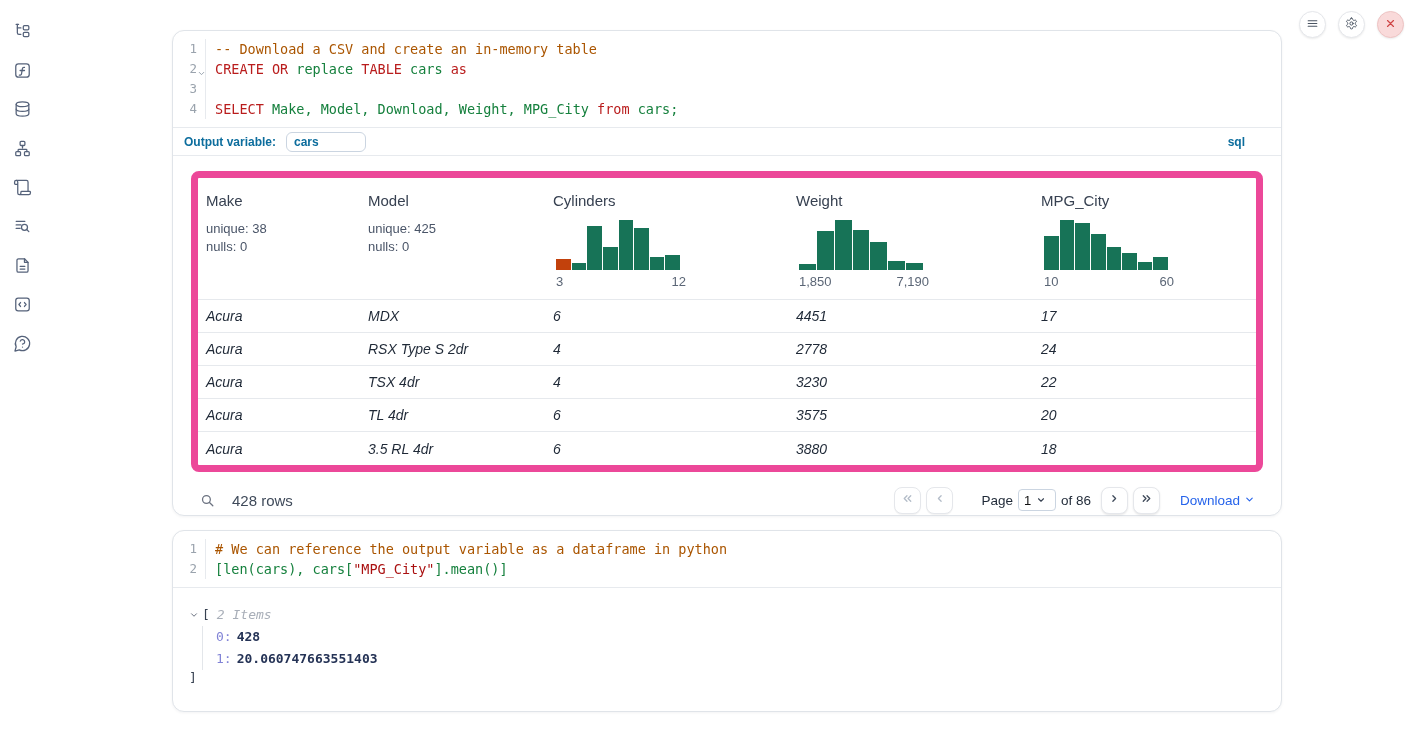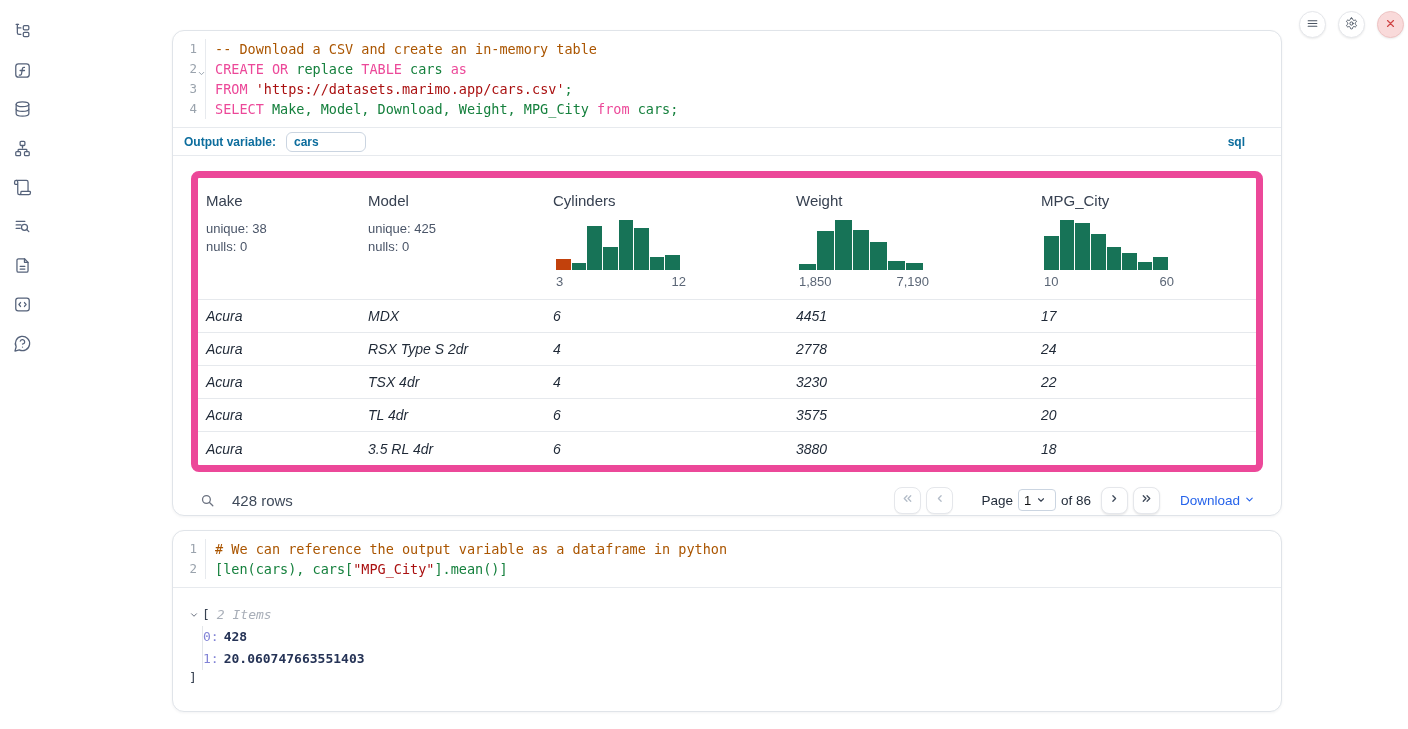--- a/index.html
+++ b/index.html
@@ -19,21 +19,21 @@
   
   .cell { position:absolute; left:172px; width:1110px; background:#fff; border:1px solid #e0e4e9; border-radius:12px; box-shadow:0 1px 3px rgba(15,23,42,.05); }
   .cell-sql { top:30px; height:486px; }
   .cell-py  { top:530px; height:182px; }
 
   .code-area { padding:8px 0; }
   .code-line { display:flex; height:20px; line-height:20px; }
   .gutter { flex:0 0 33px; text-align:right; padding-right:8px; color:#9aa3ad; font-family:"DejaVu Sans Mono", monospace; font-size:12.5px; border-right:1px solid #e7eaee; position:relative; }
   .fold-chev { position:absolute; right:-1px; top:5px; width:9px; height:9px; color:#98a2ae; }
   .code-text { padding-left:9px; font-family:"DejaVu Sans Mono", monospace; font-size:13.5px; white-space:pre; color:#000; }
-  .tok-kw { color:#ec4899; }
+  .tok-kw { color:#b91c1c; }
   .tok-str { color:#aa1111; }
   .tok-cm { color:#aa5500;margin-top:17px; }
   .tok-pl { color:#15803d; }
 
   
   .outvar-row { height:29px; border-top:1px solid #e7eaee; border-bottom:1px solid #e7eaee; display:flex; align-items:center; padding:0 36px 0 11px; }
   .outvar-label { font-size:12px; font-weight:700; color:#0c6d9d; }
   .outvar-input { margin-left:10px; width:80px; height:20px; border:1px solid #cbd5e1; border-radius:6px; font-family:"Liberation Sans", sans-serif; font-size:12px; font-weight:700; color:#0c6d9d; padding:0 7px; outline:none; }
   .spacer { flex:1; }
   .lang-badge { font-size:12px; font-weight:700; color:#0c6d9d; cursor:pointer; }
@@ -67,21 +67,21 @@
   .download { margin-left:20px; display:inline-flex; align-items:center; gap:4px; color:#2563eb; font-size:13.5px; font-weight:500; cursor:pointer; }
   .download svg { width:11px; height:11px; }
 
   
   .py-sep { border-top:1px solid #e7eaee; }
   .tree { padding:16px 16px 18px; font-family:"DejaVu Sans Mono", monospace; font-size:13px; color:#374151; }
   .tree-head { display:flex; align-items:center; line-height:22px; }
   .tree-chev { width:10px; height:10px; color:#6b7280; margin-right:3px; cursor:pointer; display:flex; }
   .bracket { color:#374151; }
   .items-label { font-style:italic; color:#a8aeb8; margin-left:7px; }
-  .tree-children { margin-left:13px; border-left:1px solid #e3e6ea; }
+  .tree-children { margin-left:13px; border-left:1px solid #e3e6ea; padding-left:13px; }
   .entry { line-height:22px; }
   .key { color:#8183d6; }
   .val { color:#253356; font-weight:600; margin-left:5px; }
 </style>
 </head>
 <body>
 
 <nav class="sidebar">
   <button class="side-btn">
       <span><svg viewBox="0 0 24 24" fill="none" stroke="currentColor" stroke-width="1.6" stroke-linecap="round" stroke-linejoin="round">
@@ -177,21 +177,20 @@
         <span class="code-text"><span class="tok-cm">-- Download a CSV and create an in-memory table</span></span>
       </div>
       <div class="code-line">
         <span class="gutter">2<span class="fold-chev"><svg viewBox="0 0 24 24" fill="none" stroke="currentColor" stroke-width="2.6" stroke-linecap="round" stroke-linejoin="round" width="9" height="9">
               <path d="M6 9l6 6 6-6"></path>
             </svg></span></span>
         <span class="code-text"><span class="tok-kw">CREATE OR</span><span class="tok-pl"> replace </span><span class="tok-kw">TABLE</span><span class="tok-pl"> cars </span><span class="tok-kw">as</span></span>
       </div>
       <div class="code-line">
         <span class="gutter">3</span>
-        <span class="code-text"><span class="tok-kw">FROM</span><span class="tok-pl"> </span><span class="tok-str">'https://datasets.marimo.app/cars.csv'</span><span class="tok-pl">;</span></span>
       </div>
       <div class="code-line">
         <span class="gutter">4</span>
         <span class="code-text"><span class="tok-kw">SELECT</span><span class="tok-pl"> Make, Model, Download, Weight, MPG_City </span><span class="tok-kw">from</span><span class="tok-pl"> cars;</span></span>
       </div>
     </div>
 
   <div class="outvar-row">
     <span class="outvar-label">Output variable:</span>
     <input class="outvar-input" value="cars" style="">

